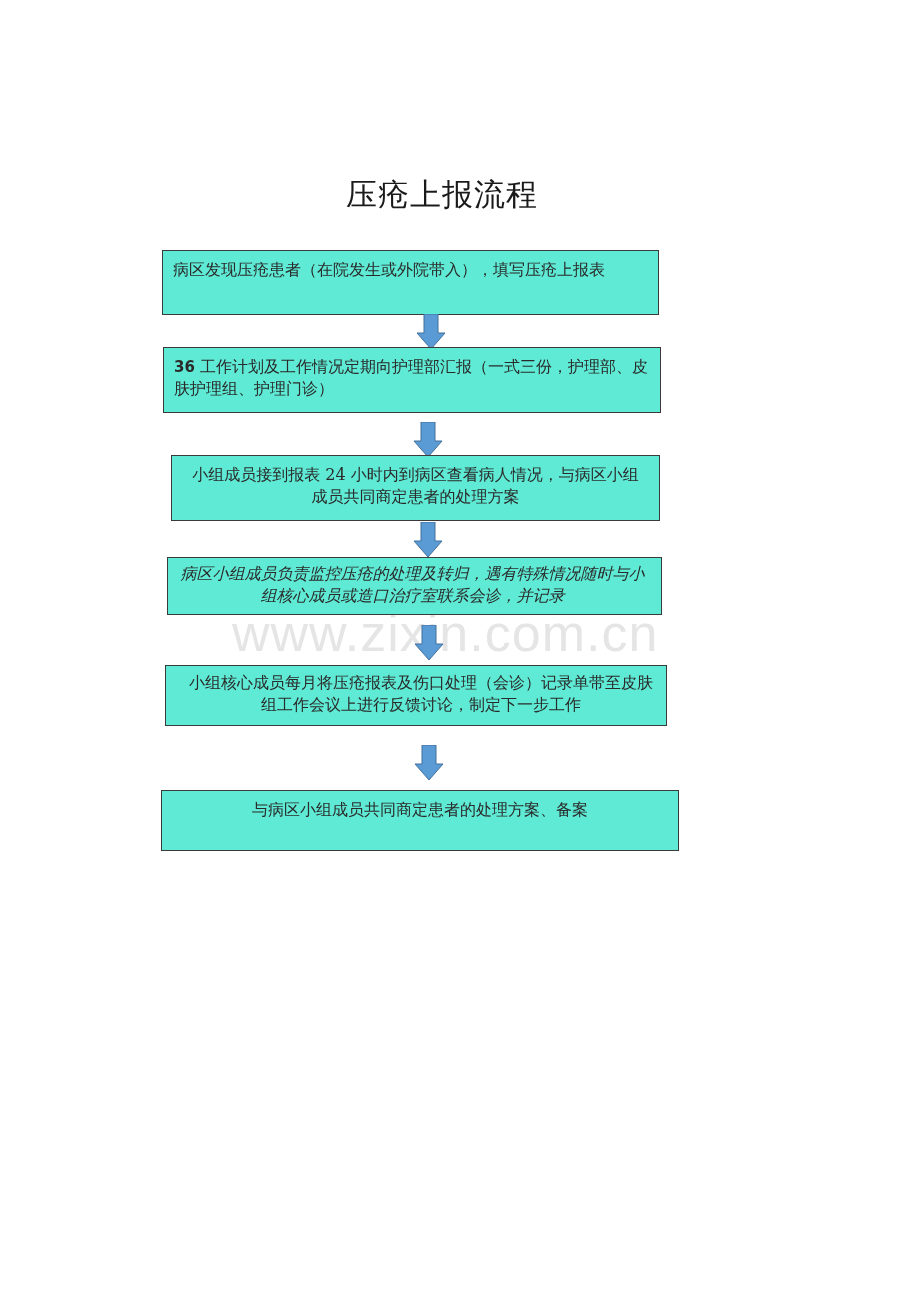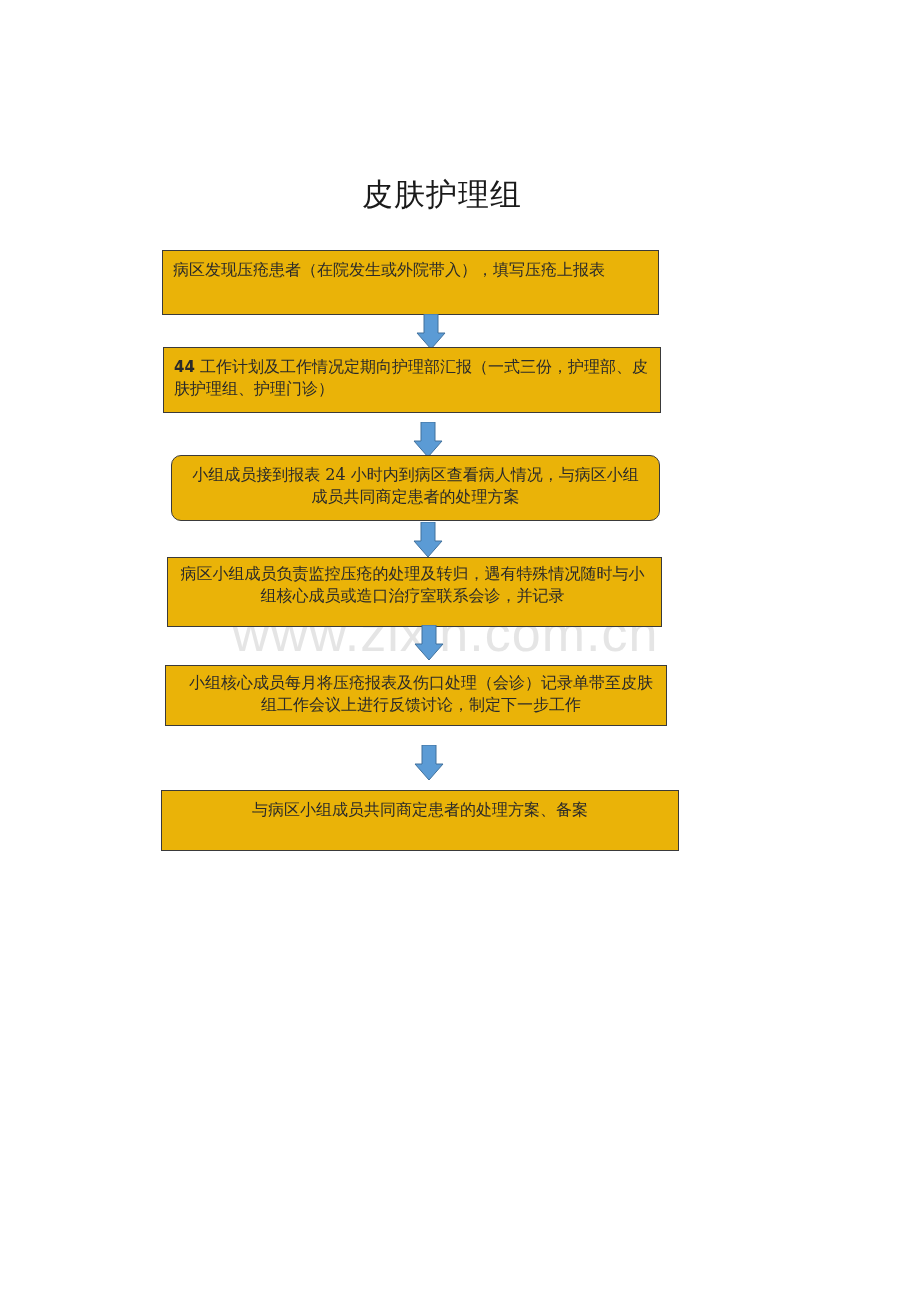--- a/index.html
+++ b/index.html
@@ -23,21 +23,21 @@
       text-align: center;
       font-size: 31px;
       letter-spacing: 1px;
       color: #1a1a1a;
       line-height: 48px;
     }
     .box {
       position: absolute;
       box-sizing: border-box;
       border: 1.5px solid #3a3a3a;
-      background: #eab308;
+      background: #5eead4;
       font-size: 16px;
       line-height: 22px;
       color: #2a2a2a;
       padding: 8px 10px 0 10px;
     }
     .box.left { text-align: left; }
     .box.center { text-align: center; }
     .box .num {
       font-family: "DejaVu Sans", "Liberation Sans", sans-serif;
       font-weight: bold;
@@ -58,49 +58,49 @@
       letter-spacing: 1px;
       pointer-events: none;
       white-space: nowrap;
       z-index: 0;
     }
     .box, .arrow { z-index: 1; }
   </style>
 </head>
 <body>
 
-<div class="title">皮肤护理组</div>
+<div class="title">压疮上报流程</div>
 
 <div class="watermark">www.zixin.com.cn</div>
 
 <div class="box left" style="left:162px; top:250px; width:497px; height:65px;">
   <span>病区发现压疮患者（在院发生或外院带入），填写压疮上报表</span>
 </div>
 
 <svg class="arrow" viewBox="0 0 30 36" style="left:416px; top:314px;">
   <polygon points="8,0 22,0 22,19 29,19 15,35 1,19 8,19" fill="#5b9bd5" stroke="#41719c" stroke-width="1"></polygon>
 </svg>
 
 <div class="box left" style="left:163px; top:347px; width:498px; height:66px;">
-  <span class="num">44</span><span> 工作计划及工作情况定期向护理部汇报（一式三份，护理部、皮肤护理组、护理门诊）</span>
+  <span class="num">36</span><span> 工作计划及工作情况定期向护理部汇报（一式三份，护理部、皮肤护理组、护理门诊）</span>
 </div>
 
 <svg class="arrow" viewBox="0 0 30 36" style="left:413px; top:422px;">
   <polygon points="8,0 22,0 22,19 29,19 15,35 1,19 8,19" fill="#5b9bd5" stroke="#41719c" stroke-width="1"></polygon>
 </svg>
 
-<div class="box center" style="left:171px; top:455px; width:489px; height:66px; padding-left:14px; padding-right:14px;border-radius:10px;">
+<div class="box center" style="left:171px; top:455px; width:489px; height:66px; padding-left:14px; padding-right:14px;">
   <span>小组成员接到报表 24 小时内到病区查看病人情况，与病区小组成员共同商定患者的处理方案</span>
 </div>
 
 <svg class="arrow" viewBox="0 0 30 36" style="left:413px; top:522px;">
   <polygon points="8,0 22,0 22,19 29,19 15,35 1,19 8,19" fill="#5b9bd5" stroke="#41719c" stroke-width="1"></polygon>
 </svg>
 
-<div class="box center" style="left:167px; top:557px; width:495px; height:70px; padding-top:5px; padding-left:12px; padding-right:16px;">
+<div class="box center" style="left:167px; top:557px; width:495px; height:58px; padding-top:5px; padding-left:12px; padding-right:16px;font-style:italic;">
   <span>病区小组成员负责监控压疮的处理及转归，遇有特殊情况随时与小组核心成员或造口治疗室联系会诊，并记录</span>
 </div>
 
 <svg class="arrow" viewBox="0 0 30 36" style="left:414px; top:625px;">
   <polygon points="8,0 22,0 22,19 29,19 15,35 1,19 8,19" fill="#5b9bd5" stroke="#41719c" stroke-width="1"></polygon>
 </svg>
 
 <div class="box center" style="left:165px; top:665px; width:502px; height:61px; padding-top:6px; padding-left:20px; padding-right:10px;">
   <span>小组核心成员每月将压疮报表及伤口处理（会诊）记录单带至皮肤组工作会议上进行反馈讨论，制定下一步工作</span>
 </div>

